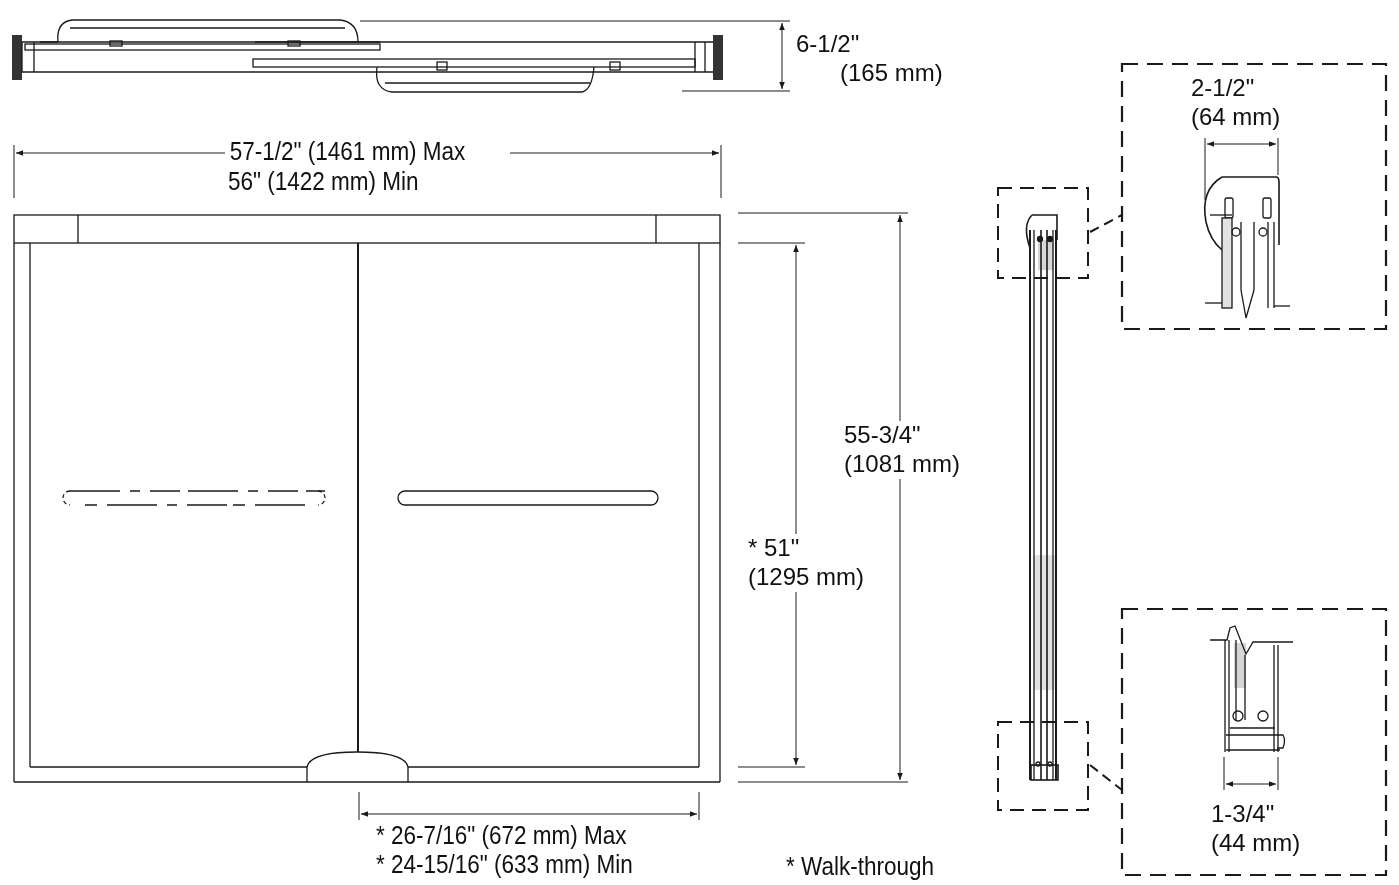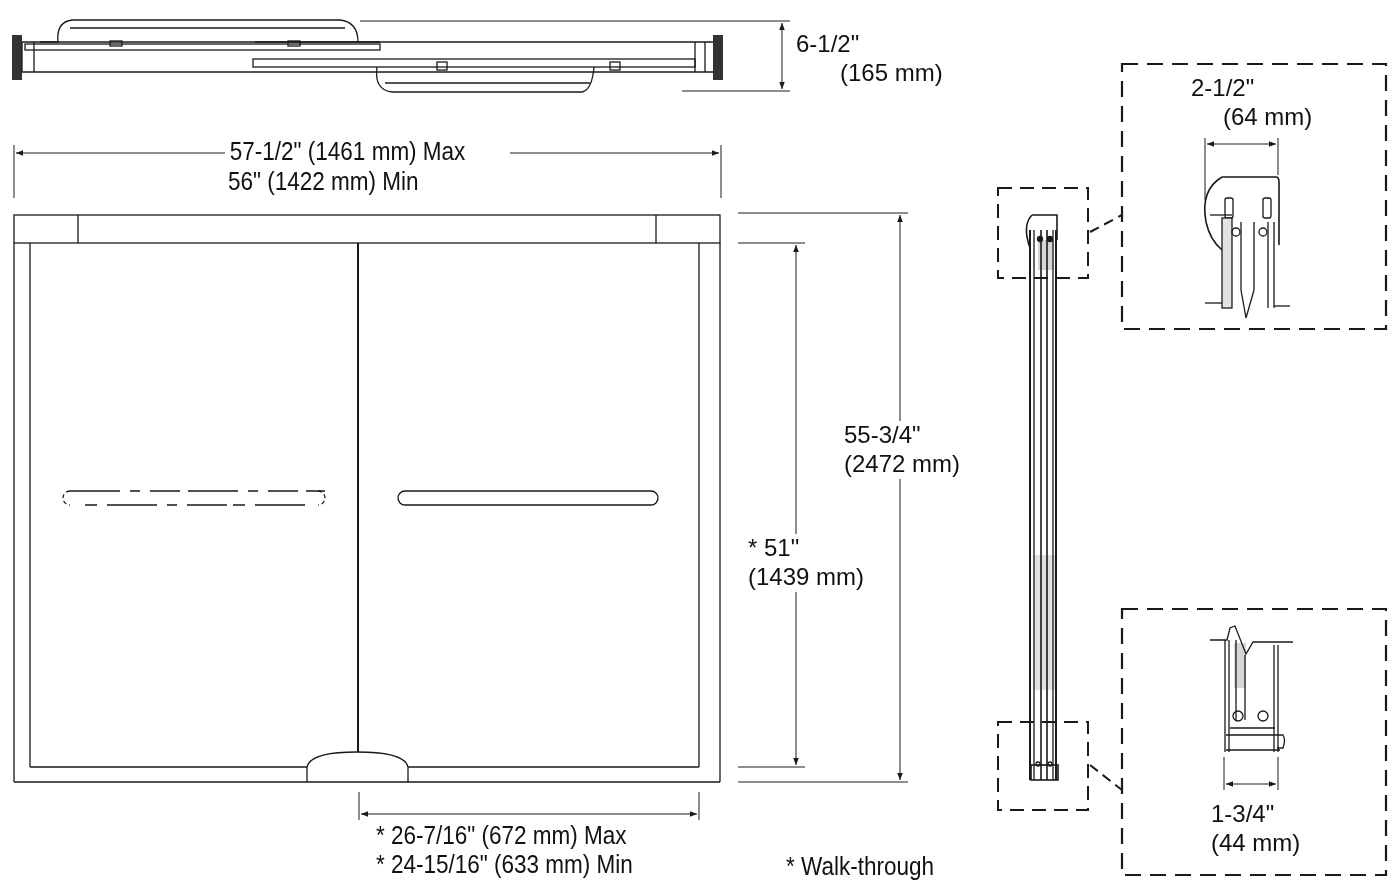--- a/index.html
+++ b/index.html
@@ -163,27 +163,27 @@
   </g>
 </svg>
 
 <div class="lbl lbl-lg" style="left:796px; top:30px;">6-1/2"</div>
 <div class="lbl lbl-lg" style="left:796px; top:59px;margin-left:44px;">(165 mm)</div>
 
 <div class="lbl lbl-cond" style="left:228px; top:136px; background:#fff; padding:0 2px;">57-1/2" (1461 mm) Max</div>
 <div class="lbl lbl-cond" style="left:228px; top:166px;">56" (1422 mm) Min</div>
 
 <div class="lbl lbl-lg" style="left:844px; top:421px; background:#fff;">55-3/4"</div>
-<div class="lbl lbl-lg" style="left:844px; top:450px; background:#fff;">(2472 mm)</div>
+<div class="lbl lbl-lg" style="left:844px; top:450px; background:#fff;">(1081 mm)</div>
 
 <div class="lbl lbl-lg" style="left:748px; top:534px; background:#fff;">* 51"</div>
-<div class="lbl lbl-lg" style="left:748px; top:563px; background:#fff;">(1439 mm)</div>
+<div class="lbl lbl-lg" style="left:748px; top:563px; background:#fff;">(1295 mm)</div>
 
 <div class="lbl lbl-cond" style="left:376px; top:820px;">* 26-7/16" (672 mm) Max</div>
 <div class="lbl lbl-cond" style="left:376px; top:849px;">* 24-15/16" (633 mm) Min</div>
 
 <div class="lbl lbl-cond" style="left:786px; top:851px;">* Walk-through</div>
 
 <div class="lbl lbl-lg" style="left:1191px; top:74px;">2-1/2"</div>
-<div class="lbl lbl-lg" style="left:1191px; top:103px;margin-left:32px;">(64 mm)</div>
+<div class="lbl lbl-lg" style="left:1191px; top:103px;">(64 mm)</div>
 
 <div class="lbl lbl-lg" style="left:1211px; top:800px;">1-3/4"</div>
 <div class="lbl lbl-lg" style="left:1211px; top:829px;">(44 mm)</div>
 
 </body></html>

